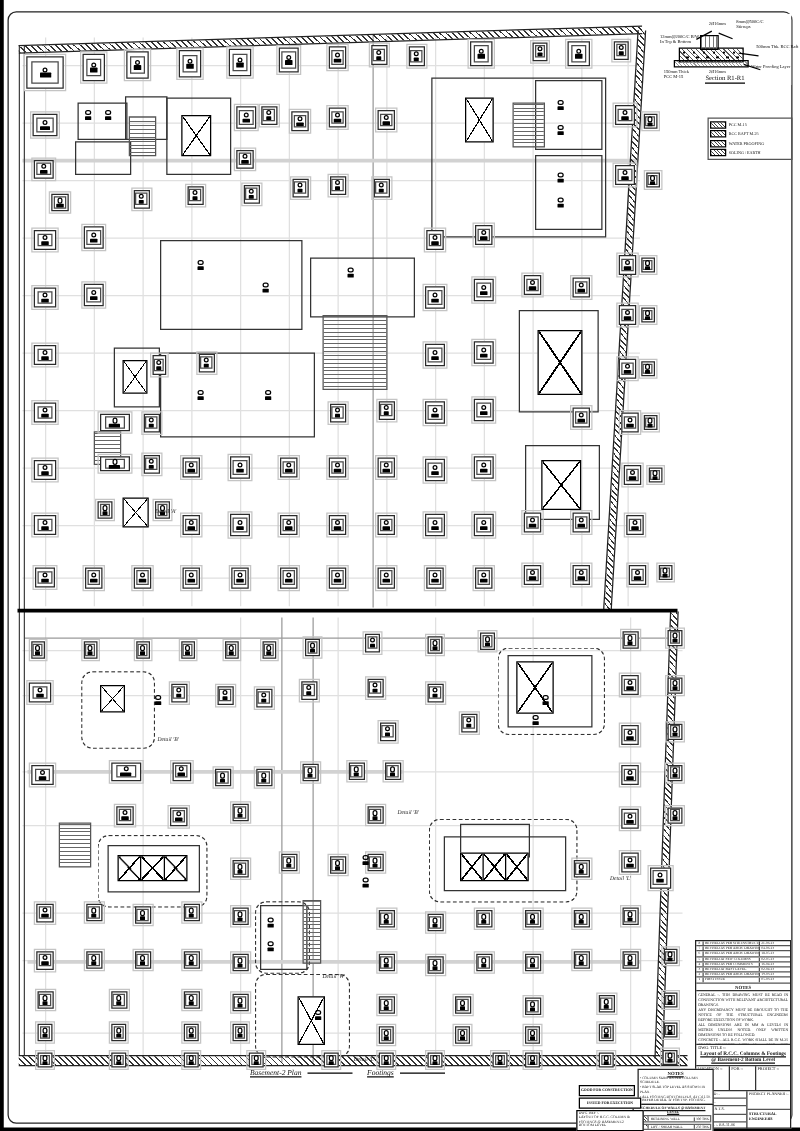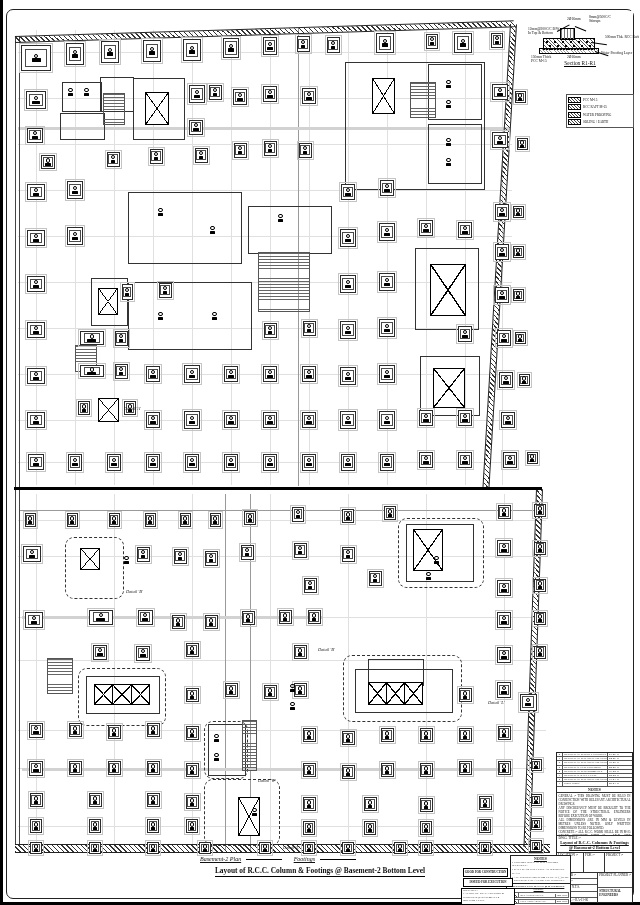--- a/index.html
+++ b/index.html
@@ -2015,21 +2015,20 @@
       <div class="mrow">
         <div class="chip"></div>
         <div class="mtxt">SOLING / EARTH</div>
       </div>
     </div>
 
   <div class="legendrow">
     <span class="lbl">Basement-2 Plan</span><span class="dash"></span>
     <span class="lbl">Footings</span><span class="dash"></span>
   </div>
-  <div class="maintitle"><span>Layout of R.C.C. Column &amp; Footings @ Basement-2 Bottom Level</span></div>
 
   <div class="tb">
     <div id="rev-table">
         <div class="revrow">
           <div class="c1">8</div>
           <div class="c2">REVISED AS PER SITE INSTRUCTION</div>
           <div class="c3">21-06-13</div>
         </div>
         <div class="revrow">
           <div class="c1">7</div>

